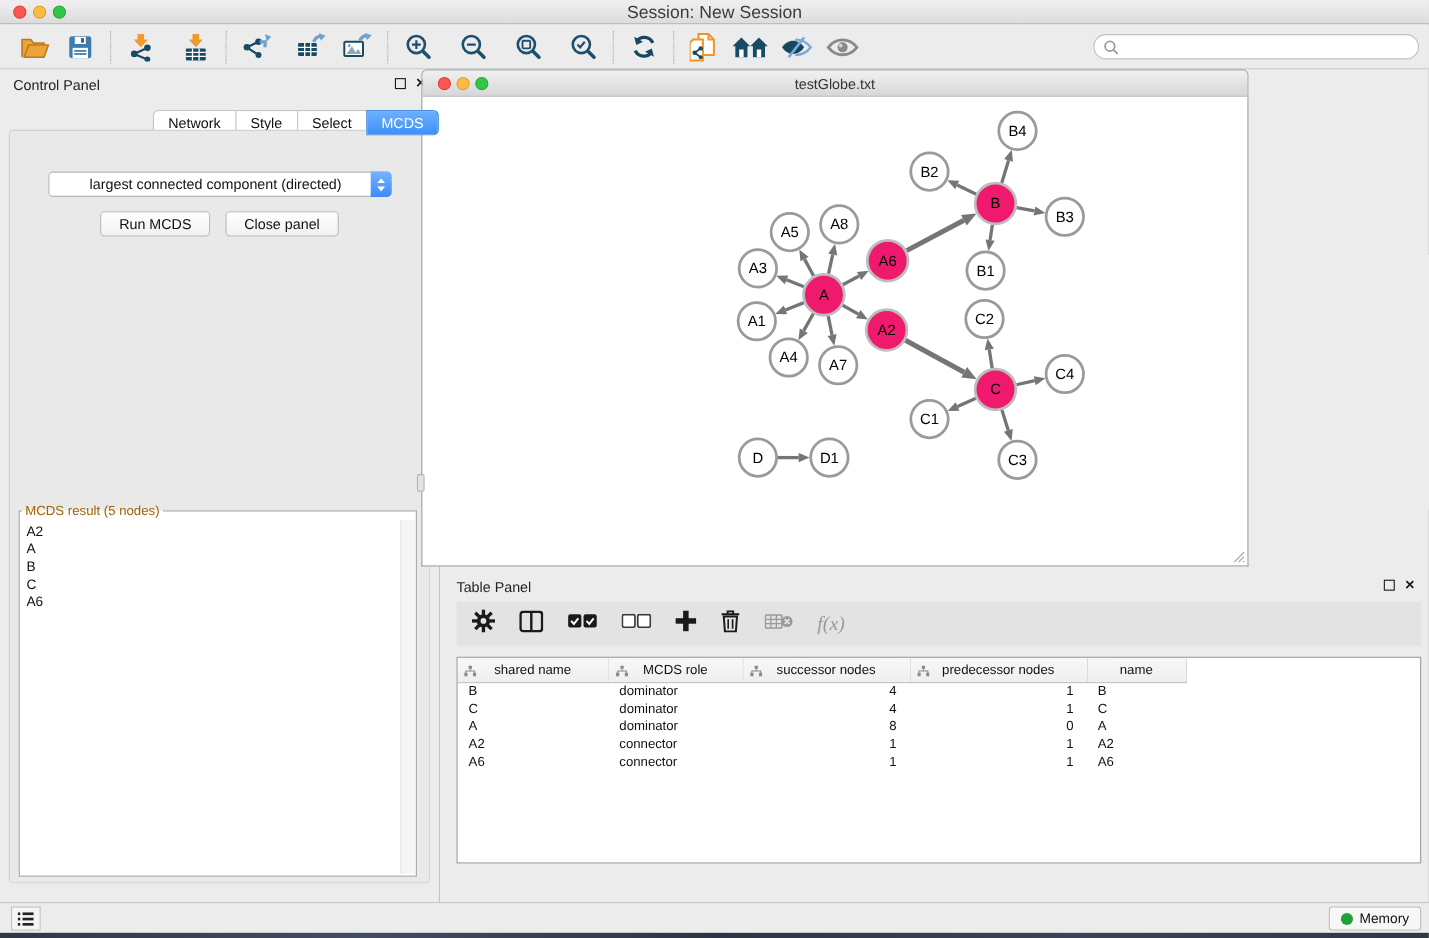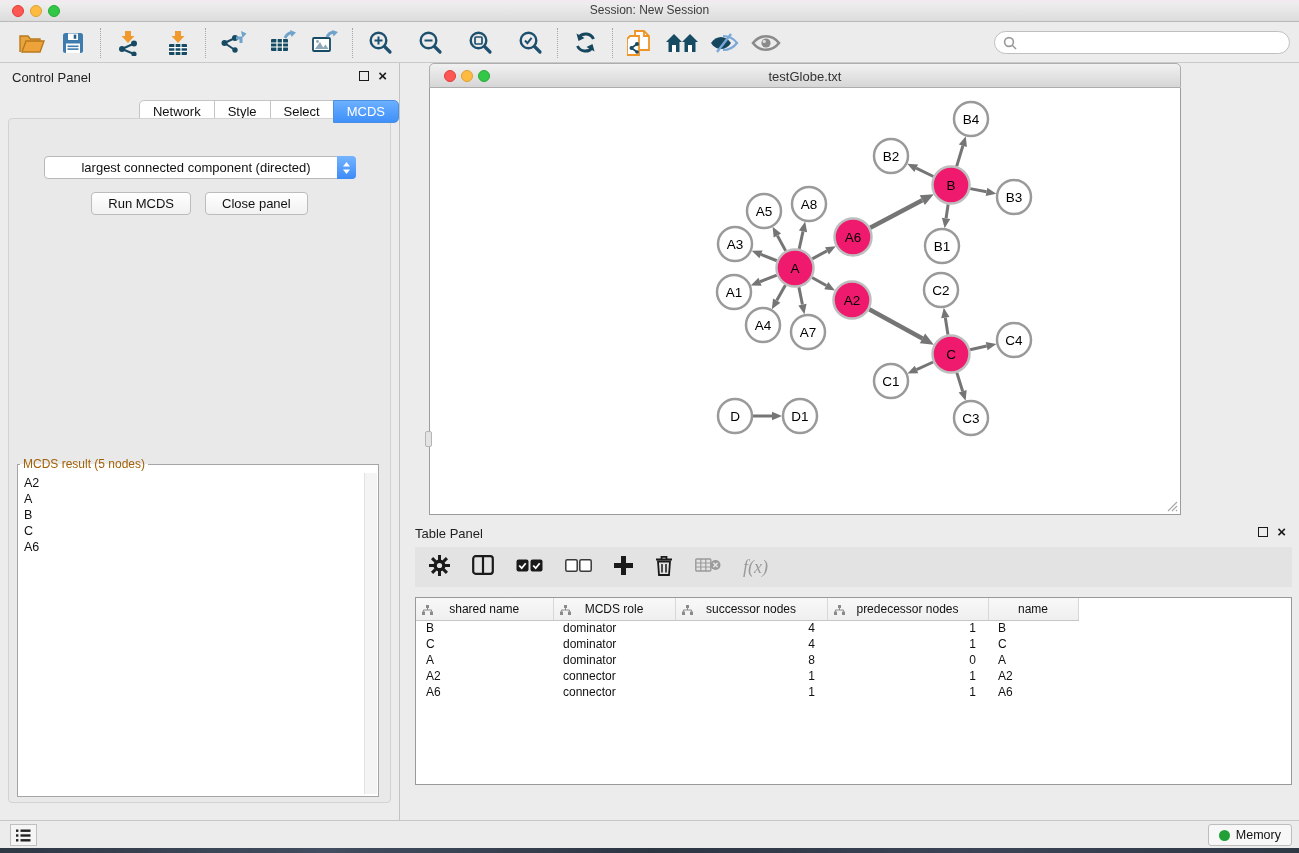--- a/index.html
+++ b/index.html
@@ -9,21 +9,21 @@
   
   .menubar { position:absolute; left:0; top:0; width:100%; height:22px;
     background:linear-gradient(#f3e9f2 0%, #ededed 18%, #dcdcdc 100%);
     border-bottom:1px solid #b9b9b9; }
   .traffic { position:absolute; top:5px; width:12px; height:12px; border-radius:50%; }
   .t-red   { background:#fc5753; border:1px solid #df3e38; }
   .t-yel   { background:#fdbc40; border:1px solid #de9f34; }
   .t-grn   { background:#33c748; border:1px solid #27aa35; }
   .menubar .t-red { left:12px; } .menubar .t-yel { left:30px; } .menubar .t-grn { left:48px; }
   .win-title { position:absolute; left:0; right:0; top:3px; text-align:center;
-    font-size:12px; color:#3c3c3c; }
+    font-size:16px; color:#3c3c3c; }
 
   
   .toolbar { position:absolute; left:0; top:23px; width:100%; height:40px;
     background:#ECECEC; border-bottom:1px solid #c9c9c9;
     display:flex; align-items:center; padding-left:14px; }
   .tbicon { width:34px; height:32px; display:flex; align-items:center; justify-content:center; flex:0 0 auto; }
   .tb-gap { width:8px; flex:0 0 auto; }
   .sep { width:1px; height:30px; border-left:1px dotted #a8a8a8; margin:0 10px; flex:0 0 auto; }
   .search-box { position:absolute; right:9px; top:8px; width:296px; height:23px;
     background:#fff; border:1px solid #bfbfbf; border-radius:12px;
@@ -64,21 +64,21 @@
   .result-box { position:absolute; left:8px; right:11px; top:338px; bottom:5px;
     border:1px solid #a5a5a5; background:#fff; }
   .result-box legend { font-size:12px; color:#a16207; padding:0 3px; margin-left:2px; }
   .result-list { position:absolute; left:2px; right:16px; top:2px; bottom:2px;
     overflow:hidden; font-size:12.5px; color:#111; padding:2px 4px; }
   .result-list div { line-height:16px; }
   .result-scroll { position:absolute; right:1px; top:2px; bottom:2px; width:13px;
     background:#f4f4f4; border-left:1px solid #e2e2e2; }
 
   
-  .net-window { position:absolute; left:429px; top:63px; width:752px; height:452px;padding-left:21px; }
+  .net-window { position:absolute; left:383px; top:63px; width:752px; height:452px;padding-left:21px; }
   .net-titlebar { position:absolute; left:0; top:0; right:0; height:25px;
     background:linear-gradient(#f1f1f1,#d6d6d6); border:1px solid #adadad;
     border-radius:5px 5px 0 0; }
   .net-titlebar .t-red { left:14px; top:6px; } .net-titlebar .t-yel { left:31px; top:6px; }
   .net-titlebar .t-grn { left:48px; top:6px; }
   .net-title { position:absolute; left:0; right:0; top:5px; text-align:center; font-size:13px; color:#333; }
   .net-canvas { position:absolute; left:0; top:25px; right:0; bottom:0;
     background:#fff; border:1px solid #9c9c9c; border-top:none; }
   .grip { position:absolute; right:2px; bottom:2px; }
   .side-handle { position:absolute; left:-4px; top:368px; width:7px; height:16px;

